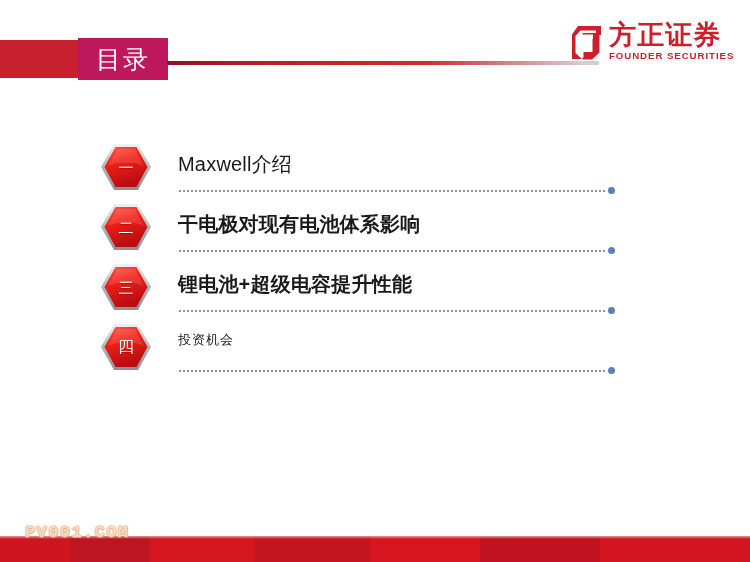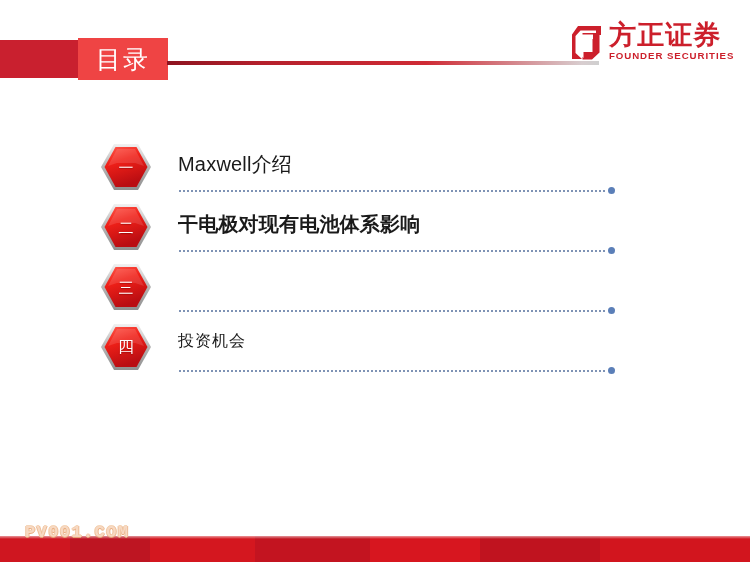--- a/index.html
+++ b/index.html
@@ -37,21 +37,21 @@
     height: 38px;
     background: #c9202f;
   }
 
   .header-gray-block {
     position: absolute;
     left: 78px;
     top: 38px;
     width: 90px;
     height: 42px;
-    background: #ef4444;
+    background: #be185d;
     display: flex;
     align-items: center;
     justify-content: center;
   }
 
   .header-title {
     color: #ffffff;
     font-size: 25px;
     font-weight: normal;
     letter-spacing: 2px;
@@ -163,21 +163,21 @@
     white-space: nowrap;
     font-family: "Liberation Sans", "DejaVu Sans", sans-serif;
   }
   .toc-text.light {
     font-weight: normal;
     font-size: 20px;
   }
   .toc-text.serif {
     font-family: Liberation Serif, serif;
     font-weight: normal;
-    font-size: 16px;
+    font-size: 13px;
     letter-spacing: 1px;
   }
 
   .leader {
     position: absolute;
     left: 78px;
     top: 44px;
     width: 437px;
     height: 9px;
   }
@@ -317,20 +317,21 @@
       </div>
     </div>
 
     <div class="toc-item">
       <svg class="badge" viewBox="0 0 52 48">
         <polygon points="14,1 38,1 51,24 38,47 14,47 1,24" fill="url(#hexEdge1)"></polygon>
         <polygon points="15.5,4 36.5,4 47.5,24 36.5,44 15.5,44 4.5,24" fill="url(#hexFill1)"></polygon>
         <polygon points="17,6 35,6 44,23 35,20 17,20 8,23" fill="#ffffff" opacity="0.12"></polygon>
       </svg>
       <span class="badge-label">三</span>
+      <span class="toc-text">锂电池+超级电容提升性能</span>
       <div class="leader">
         <div class="leader-line"></div>
         <div class="leader-dot"></div>
       </div>
     </div>
 
     <div class="toc-item">
       <svg class="badge" viewBox="0 0 52 48">
         <polygon points="14,1 38,1 51,24 38,47 14,47 1,24" fill="url(#hexEdge1)"></polygon>
         <polygon points="15.5,4 36.5,4 47.5,24 36.5,44 15.5,44 4.5,24" fill="url(#hexFill1)"></polygon>

